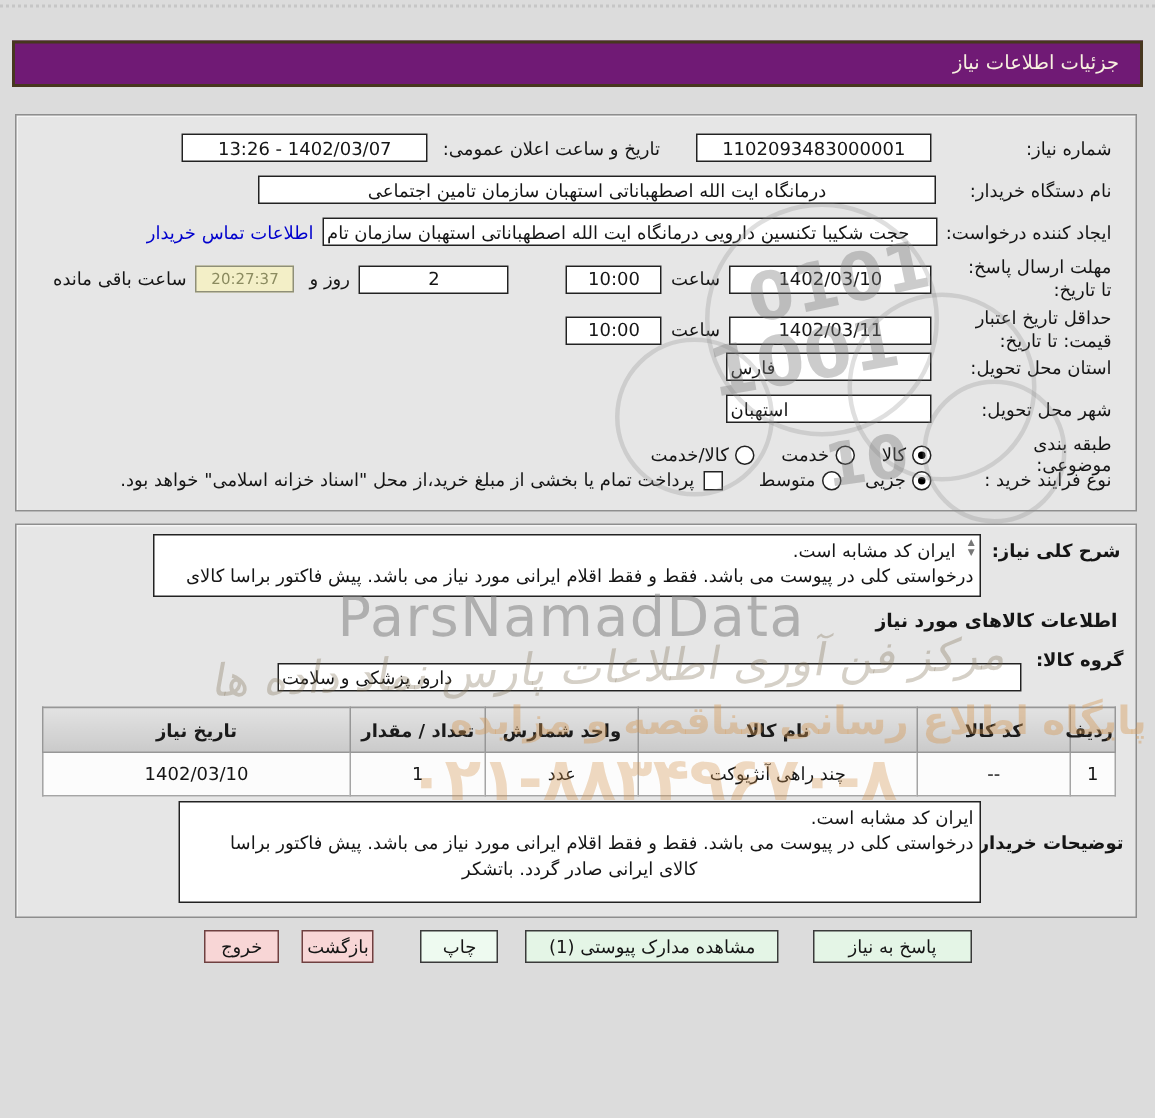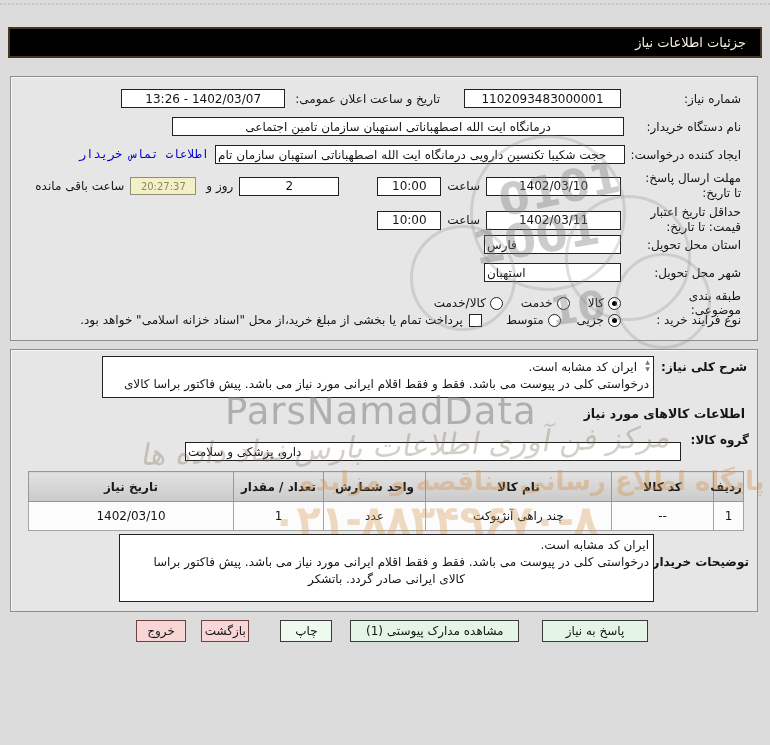--- a/index.html
+++ b/index.html
@@ -8,21 +8,21 @@
     font-family:"DejaVu Sans",sans-serif;
     font-size:12px;color:#151515;
     direction:rtl;position:relative;overflow:hidden;
   }
   .abs{position:absolute;}
   .top-dots{position:absolute;top:3px;left:0;right:0;border-top:2px dotted #c6c6c6;}
 
   
   .titlebar{
     position:absolute;top:27px;left:8px;right:8px;height:31px;
-    background:#000000;border:2px solid #47371f;
+    background:#701a75;border:2px solid #47371f;
     color:#f8f1e0;display:flex;align-items:center;
     padding-right:14px;font-size:13px;box-sizing:border-box;
   }
 
   
   .frame{
     position:absolute;left:10px;width:748px;background:#e6e6e6;
     border:1px solid #8e8e8e;box-sizing:border-box;
     box-shadow:inset 1px 1px 0 #f5f5f5;
   }
@@ -36,21 +36,21 @@
     background:#fff;border:1px solid #222;height:19px;box-sizing:border-box;
     display:flex;align-items:center;justify-content:center;font-size:12px;
     overflow:hidden;white-space:nowrap;
   }
   .inp.r{justify-content:flex-end;padding-left:2px;padding-right:3px;}
   .hl{
     background:#f3efc7;border:1px solid #8f8f78;color:#8b8b60;
     height:18px;display:flex;align-items:center;justify-content:center;
     box-sizing:border-box;font-size:10px;
   }
-  .link{color:#0000cd;cursor:pointer;white-space:nowrap;font-family:Liberation Mono, monospace;}
+  .link{color:#0000cd;cursor:pointer;white-space:nowrap;}
 
   .radio{width:11px;height:11px;border:1px solid #222;border-radius:50%;background:#fff;
     display:flex;align-items:center;justify-content:center;flex:0 0 auto;}
   .radio.sel::after{content:"";width:5px;height:5px;border-radius:50%;background:#000;}
   .chk{width:11px;height:11px;border:1px solid #222;background:#fff;flex:0 0 auto;}
   .opt{display:flex;align-items:center;gap:4px;}
 
   
   .tarea{
     position:absolute;background:#fff;border:1px solid #222;box-sizing:border-box;

